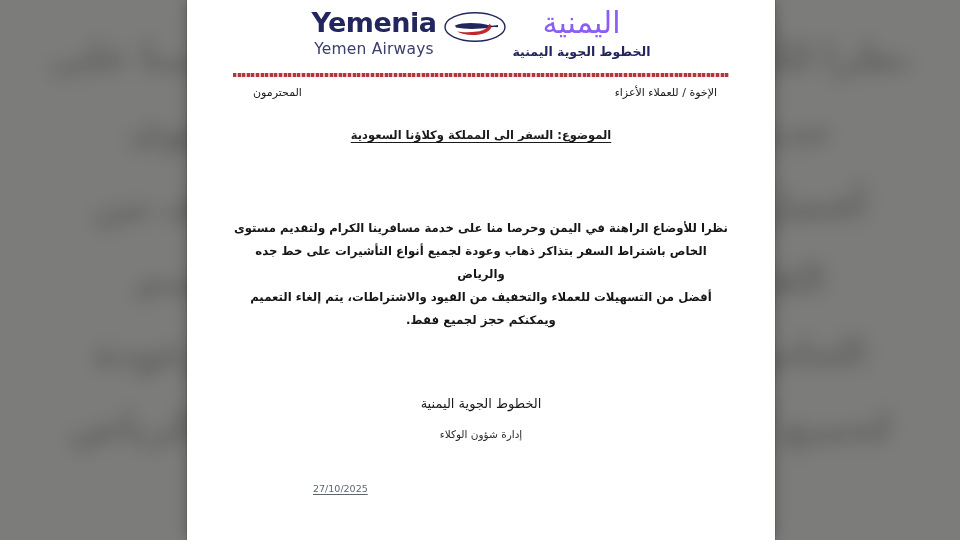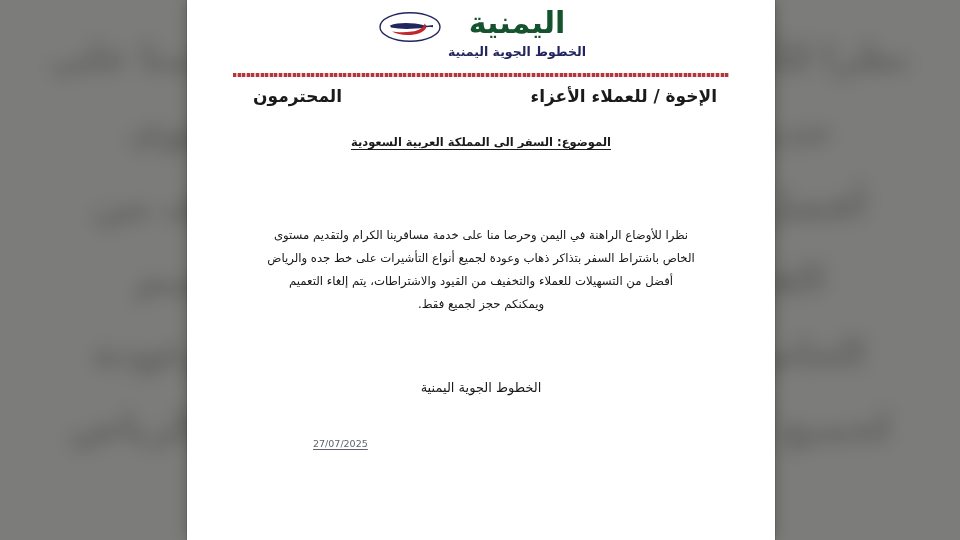--- a/index.html
+++ b/index.html
@@ -112,22 +112,22 @@
   .brand-arabic {
     display: flex;
     flex-direction: column;
     align-items: center;
     direction: rtl;
     padding-top: 0px;
   }
   .brand-arabic .ar-wordmark {
     font-family: "DejaVu Sans", sans-serif;
     font-size: 30px;
-    font-weight: 700;
-    color: #14532d;
+    font-weight: 400;
+    color: #8b5cf6;
     line-height: 1.0;
     letter-spacing: 1px;
   }
   .brand-arabic .ar-subwordmark {
     font-family: "DejaVu Sans", sans-serif;
     font-size: 12.5px;
     font-weight: 700;
     color: #23265e;
     margin-top: 6px;
   }
@@ -163,22 +163,22 @@
   .salutation {
     direction: rtl;
     display: flex;
     justify-content: space-between;
     align-items: baseline;
     margin-top: 9px;
     padding: 0 14px 0 22px;
   }
   .salutation div {
     font-family: "DejaVu Sans", sans-serif;
-    font-size: 17px;
-    font-weight: 700;
+    font-size: 11px;
+    font-weight: 400;
     color: #1a1a1a;
   }
 
   
   .subject {
     direction: rtl;
     text-align: center;
     margin-top: 26px;
   }
   .subject span {
@@ -193,21 +193,21 @@
   
   .body {
     direction: rtl;
     text-align: center;
     margin-top: 74px;
   }
   .body p {
     margin: 0;
     font-family: "DejaVu Sans", sans-serif;
     font-size: 11.7px;
-    font-weight: 400;
+    font-weight: 700;
     color: #161616;
     line-height: 23px;
   }
 
   
   .signature {
     direction: rtl;
     text-align: center;
     margin-top: 64px;
   }
@@ -254,20 +254,24 @@
       <div class="bd-line">الخاص باشتراط السفر بتذاكر ذهاب وعودة لجميع أنواع التأشيرات على خط جده والرياض</div>
 
     </div>
   </div>
   <div class="stage-shade"></div>
 
   <div class="page">
 
     <div class="letterhead">
 
+      <div class="brand-latin">
+        <div class="wordmark">Yemenia</div>
+        <div class="subwordmark">Yemen Airways</div>
+      </div>
 
       <div class="emblem">
         <svg width="62" height="32" viewBox="0 0 62 32" aria-hidden="true">
           <ellipse cx="31" cy="16" rx="30" ry="14.2" fill="#ffffff" stroke="#23265e" stroke-width="1.4"></ellipse>
           <path d="M11 14.5 C 20 11, 34 11.6, 45 14.2 L 52 15.4 L 45 16.8 C 34 18.2, 21 18.4, 12 16.6 Z" fill="#23265e"></path>
           <path d="M13 20.6 C 20 24.6, 33 25.2, 42 21.4 C 47 19.2, 48.6 15.6, 45.6 12.4 C 44.6 16.8, 40 19.6, 33 20.6 C 26 21.6, 18.6 21.4, 13 20.6 Z" fill="#c1272d"></path>
           <path d="M44.5 15.2 L 54 14.1 L 54 16.3 Z" fill="#23265e"></path>
         </svg>
       </div>
 
@@ -280,32 +284,33 @@
 
 
     <div class="rule"></div>
 
     <div class="salutation">
       <div>الإخوة / للعملاء الأعزاء</div>
       <div>المحترمون</div>
     </div>
 
     <div class="subject">
-      <span>الموضوع: السفر الى المملكة العربية السعودية</span>
+      <span>الموضوع: السفر الى المملكة وكلاؤنا السعودية</span>
     </div>
 
     <div class="body">
       <p>نظرا للأوضاع الراهنة في اليمن وحرصا منا على خدمة مسافرينا الكرام ولتقديم مستوى</p>
       <p>الخاص باشتراط السفر بتذاكر ذهاب وعودة لجميع أنواع التأشيرات على خط جده والرياض</p>
       <p>أفضل من التسهيلات للعملاء والتخفيف من القيود والاشتراطات، يتم إلغاء التعميم</p>
       <p>ويمكنكم حجز لجميع فقط.</p>
     </div>
 
     <div class="signature">
       <div class="org">الخطوط الجوية اليمنية</div>
+      <div class="dept">إدارة شؤون الوكلاء</div>
     </div>
 
     <div class="datestamp">
-      <span>27/07/2025</span>
+      <span>27/10/2025</span>
     </div>
 
   </div>
 </div>
 
 </body></html>

